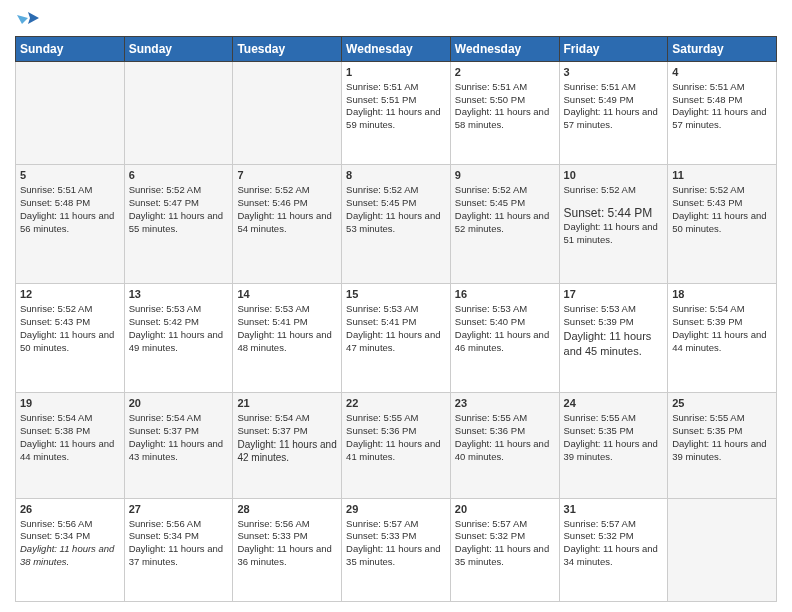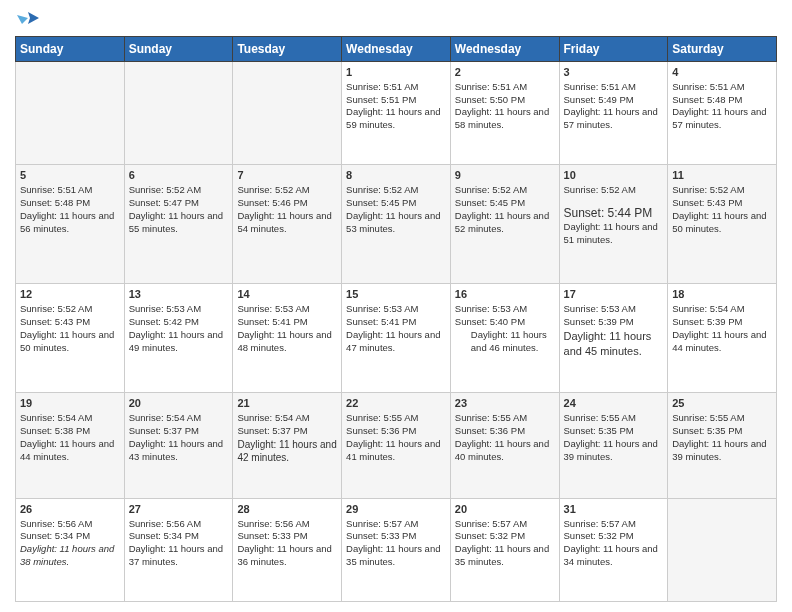--- a/index.html
+++ b/index.html
@@ -231,21 +231,21 @@
           <td>
             <span class="day-num">15</span>
             <div style="font-size: 9.5px; line-height: 1.35;">Sunrise: 5:53 AM</div>
             <div style="font-size: 9.5px; line-height: 1.35;">Sunset: 5:41 PM</div>
             <div style="font-size: 9.5px; line-height: 1.35;">Daylight: 11 hours and 47 minutes.</div>
           </td>
           <td>
             <span class="day-num">16</span>
             <div style="font-size: 9.5px; line-height: 1.35;">Sunrise: 5:53 AM</div>
             <div style="font-size: 9.5px; line-height: 1.35;">Sunset: 5:40 PM</div>
-            <div style="font-size: 9.5px; line-height: 1.35; margin-left: 16px;">Daylight: 11 hours and 46 minutes.</div>
+            <div style="font-size: 9.5px; line-height: 1.35;">Daylight: 11 hours and 46 minutes.</div>
           </td>
           <td>
             <span class="day-num">17</span>
             <div style="font-size: 9.5px; line-height: 1.35;">Sunrise: 5:53 AM</div>
             <div style="font-size: 9.5px; line-height: 1.35;">Sunset: 5:39 PM</div>
             <div style="font-size: 11px; line-height: 1.35;">Daylight: 11 hours and 45 minutes.</div>
           </td>
           <td>
             <span class="day-num">18</span>
             <div style="font-size: 9.5px; line-height: 1.35;">Sunrise: 5:54 AM</div>

